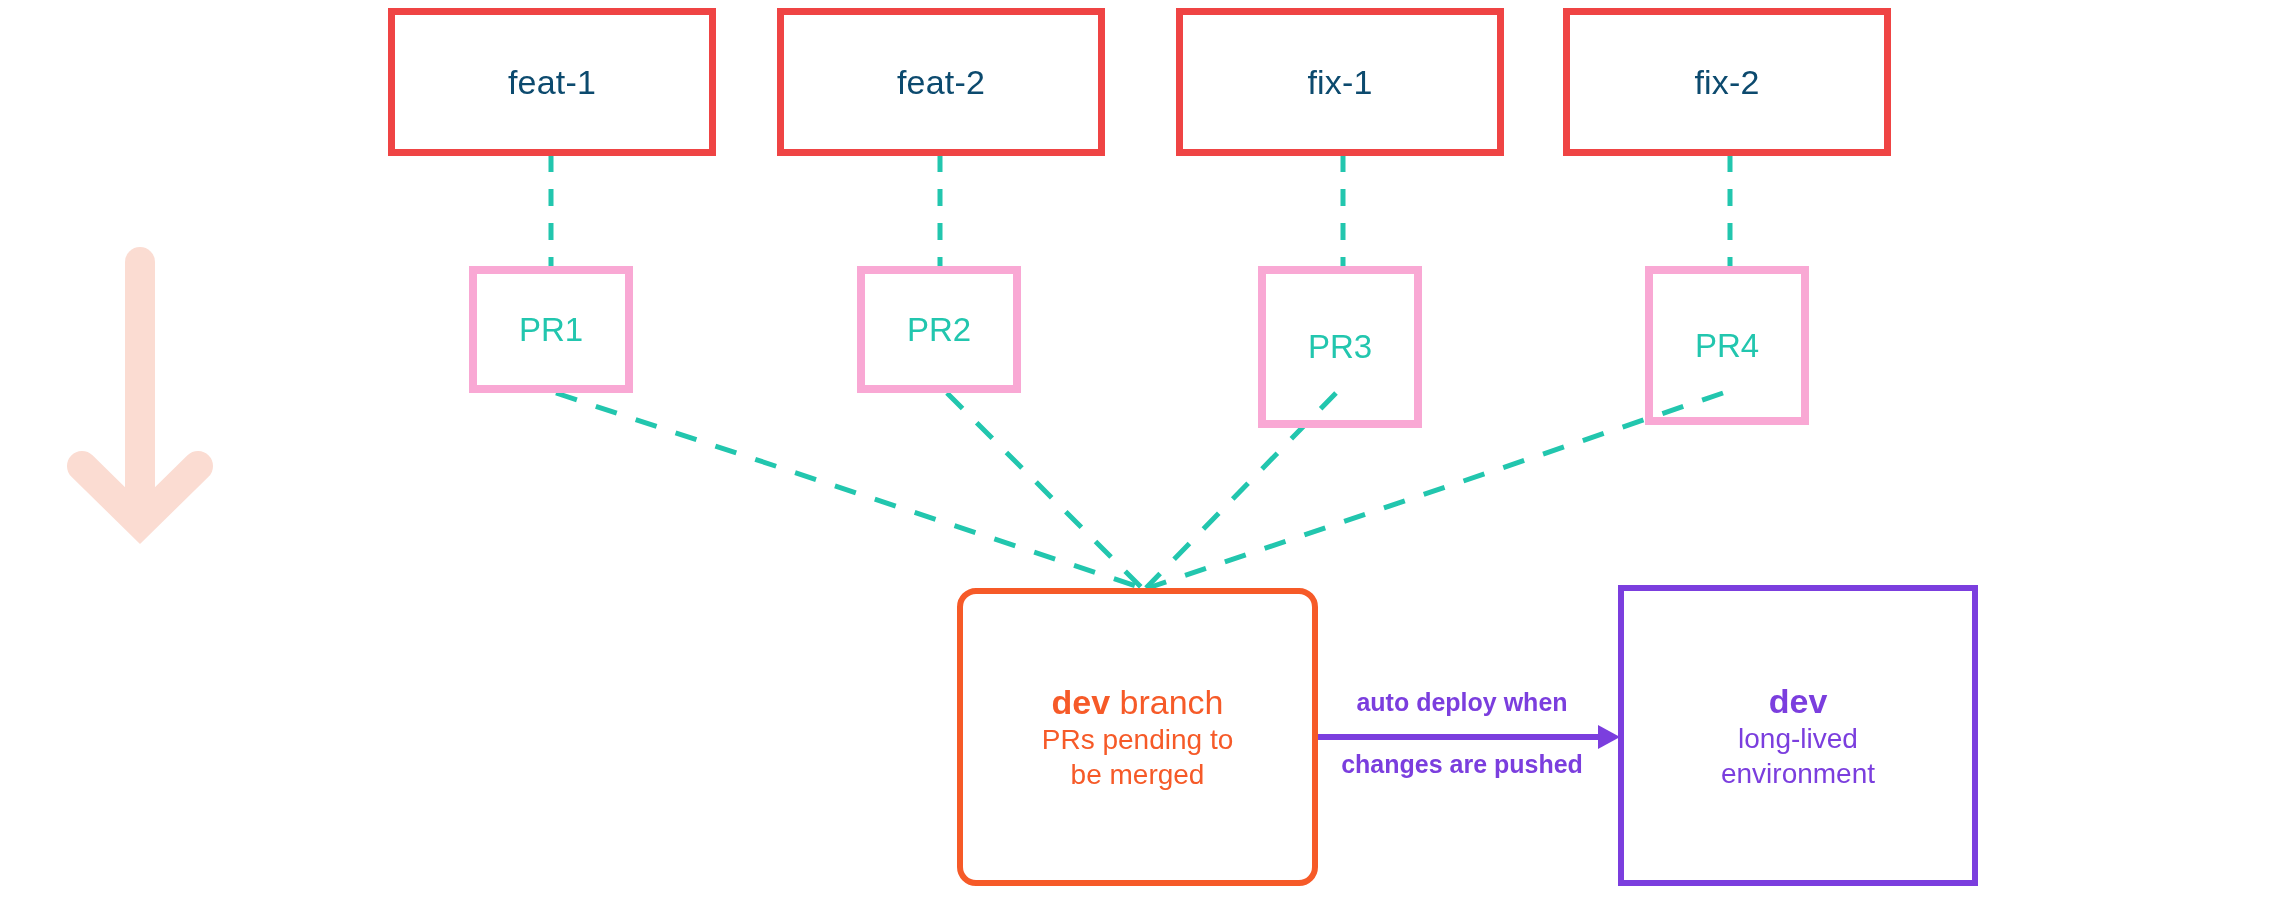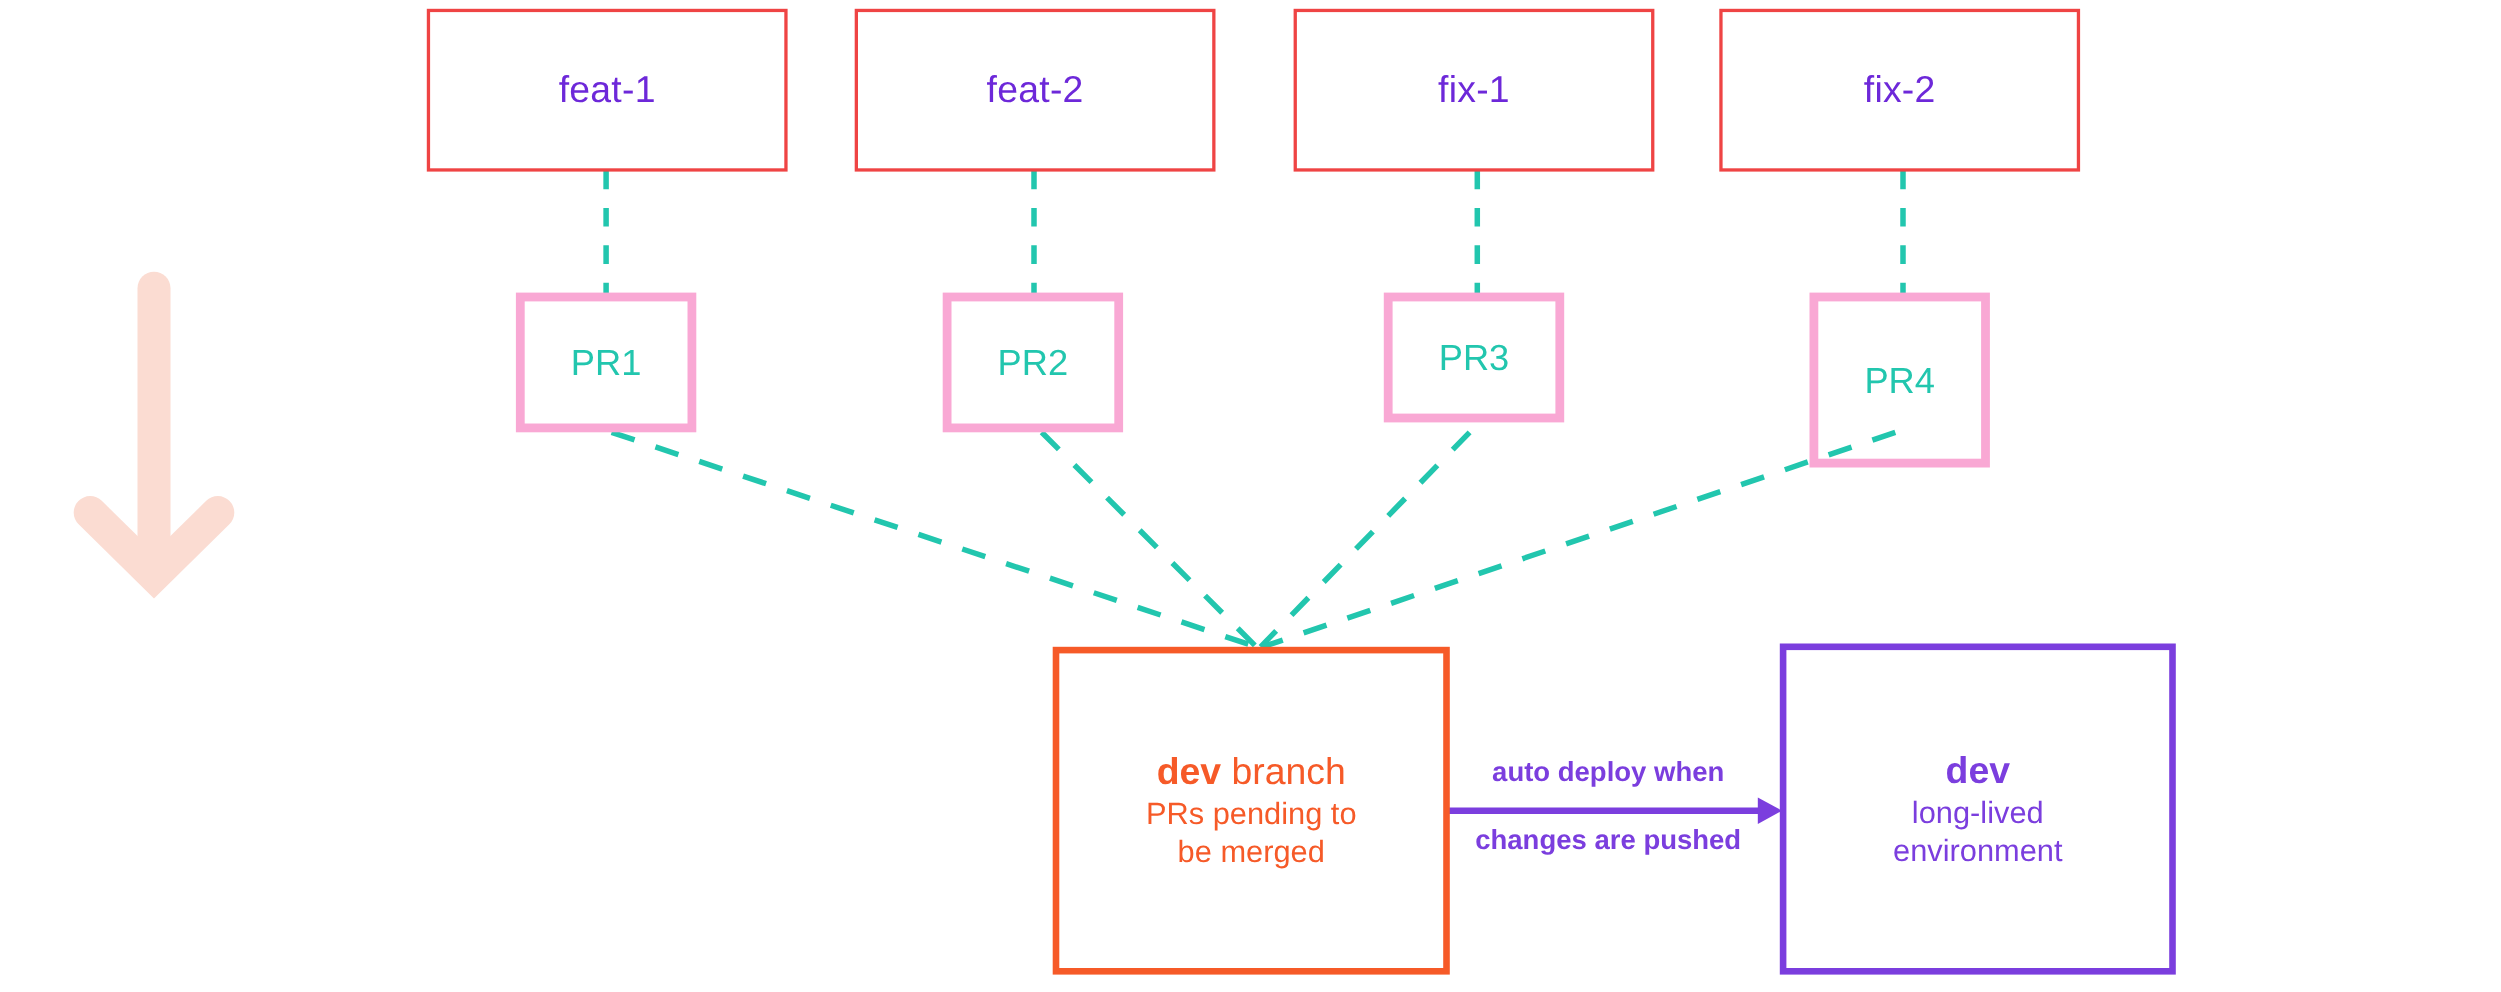--- a/index.html
+++ b/index.html
@@ -29,22 +29,22 @@
     position: absolute;
     box-sizing: border-box;
     display: flex;
     flex-direction: column;
     align-items: center;
     justify-content: center;
     text-align: center;
     background: transparent;
   }
   .branch-node {
-    border: 3px solid #ef4444;
-    color: #6d28d9;
+    border: 7px solid #ef4444;
+    color: #0c4a6e;
     font-size: 34px;
     font-weight: 400;
     letter-spacing: 0.2px;
   }
   .pr-node {
     border: 8px solid #f9a8d4;
     color: #22c6ae;
     font-size: 33px;
     font-weight: 400;
   }
@@ -135,29 +135,29 @@
   </div>
 
   <div class="node pr-node" style="left:469px; top:266px; width:164px; height:127px;">
     <span>PR1</span>
   </div>
 
   <div class="node pr-node" style="left:857px; top:266px; width:164px; height:127px;">
     <span>PR2</span>
   </div>
 
-  <div class="node pr-node" style="left:1258px; top:266px; width:164px; height:118px;">
+  <div class="node pr-node" style="left:1258px; top:266px; width:164px; height:162px;">
     <span>PR3</span>
   </div>
 
   <div class="node pr-node" style="left:1645px; top:266px; width:164px; height:159px;">
     <span>PR4</span>
   </div>
 
-  <div class="node dev-branch-node" style="left:957px; top:588px; width:361px; height:298px;">
+  <div class="node dev-branch-node" style="left:957px; top:588px; width:361px; height:298px;border-radius:19px;">
     <span class="ttl-lg"><span class="strong">dev</span><span class="light"> branch</span></span>
     <span class="sub-line">PRs pending to</span>
     <span class="sub-line">be merged</span>
   </div>
 
   <div class="node dev-env-node" style="left:1618px; top:585px; width:360px; height:301px;">
     <span class="ttl-lg"><span class="strong">dev</span></span>
     <span class="sub-line">long-lived</span>
     <span class="sub-line">environment</span>
   </div>

